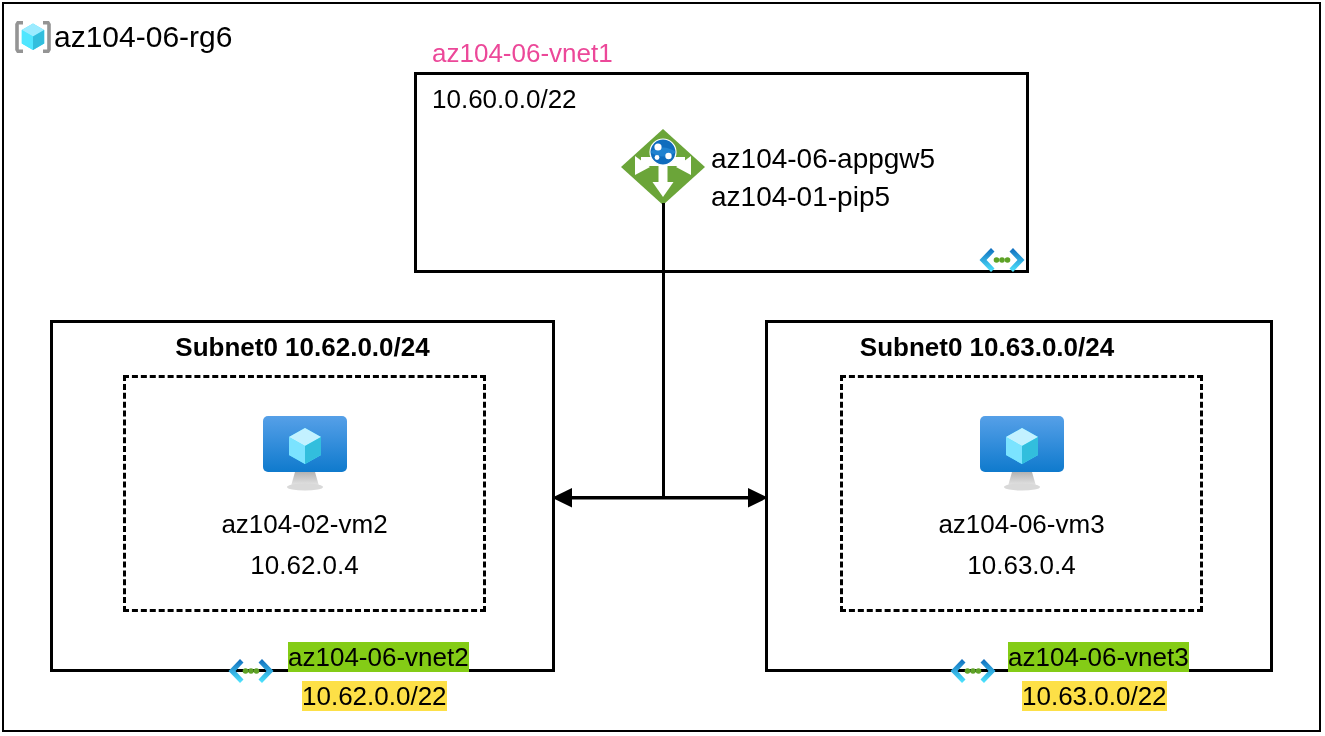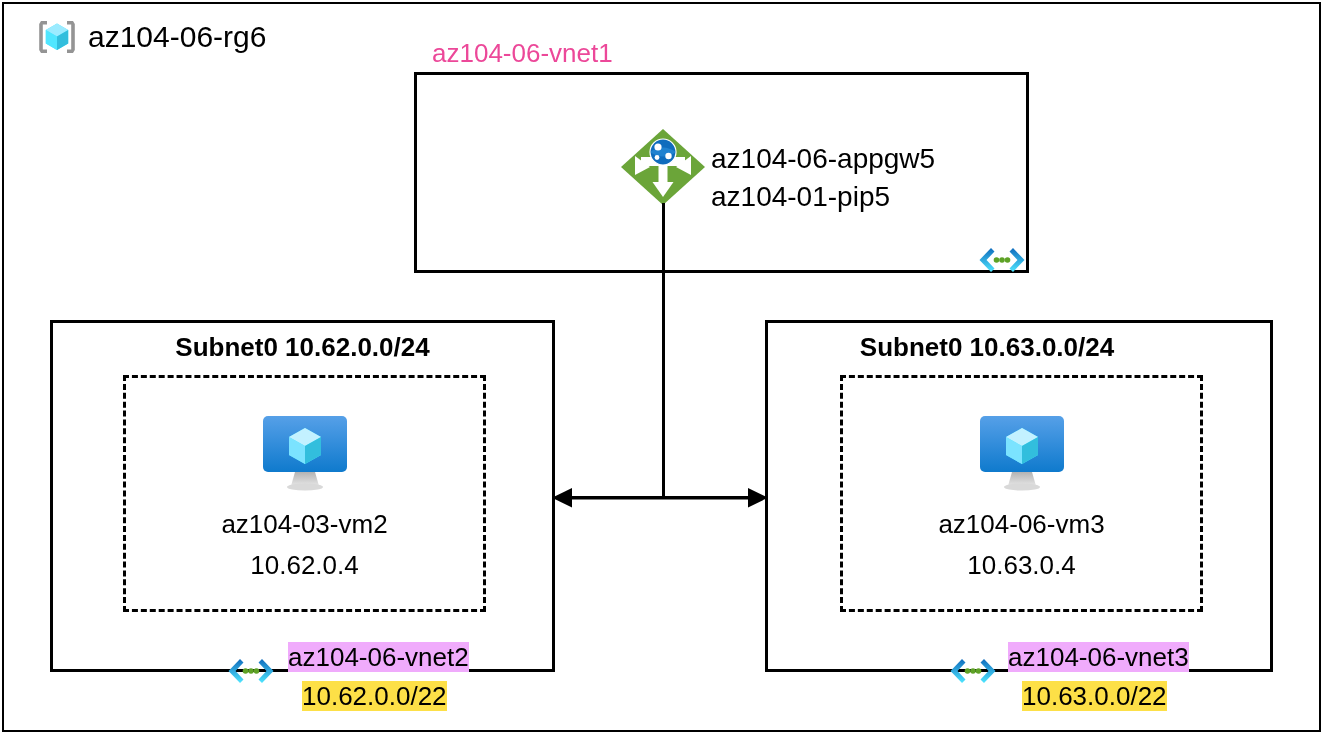--- a/index.html
+++ b/index.html
@@ -26,25 +26,24 @@
     left: 2px;
     top: 2px;
     width: 1319px;
     height: 730px;
     border: 2px solid #000000;
     box-sizing: border-box;
   }
   
   .rg-header {
     position: absolute;
-    left: 36px;
+    left: 12px;
     top: 18px;
     display: flex;
     align-items: center;
-    gap: 10px;
   }
   .rg-label {
     font-size: 30px;
     line-height: 34px;
     color: #000000;
     white-space: nowrap;
   }
 
   
   .box {
@@ -94,21 +93,21 @@
     color: #000000;
   }
 
   
   .vnet-name {
     position: absolute;
     font-size: 26px;
     line-height: 30px;
     white-space: nowrap;
     color: #000000;
-    background: #f0abfc;
+    background: #84cc16;
   }
   .vnet-cidr {
     position: absolute;
     font-size: 26px;
     line-height: 30px;
     white-space: nowrap;
     color: #000000;
     background: #fde047;
   }
 
@@ -157,20 +156,21 @@
         <polygon points="21,18.5 21,32 9.8,25.5 9.8,12" fill="#50E6FF"></polygon>
       </svg>
     </span>
     <span class="rg-label">az104-06-rg6</span>
   </div>
 
   <div class="box" style="left:414px; top:72px; width:615px; height:201px;"></div>
 
   <div class="box-title" style="left:432px; top:38px;">az104-06-vnet1</div>
 
+  <div class="cidr-inline" style="left:432px; top:84px;">10.60.0.0/22</div>
 
   <span class="icon-wrap" style="left:976px; top:246px; width:52px; height:28px;">
     <svg width="52" height="28" viewBox="0 0 52 28" xmlns="http://www.w3.org/2000/svg">
       <defs>
         <linearGradient id="pg1" x1="0" y1="0" x2="0" y2="1">
           <stop offset="0%" stop-color="#0F6CBD"></stop>
           <stop offset="100%" stop-color="#50E6FF"></stop>
         </linearGradient>
       </defs>
       <path d="M15 2 L18.5 5.5 L10.5 14 L18.5 22.5 L15 26 L3.5 14 Z" fill="url(#pg1)"></path>
@@ -232,21 +232,21 @@
       <path d="M36 58 L56 58 L60 72 L32 72 Z" fill="url(#stand2)"></path>
       <ellipse cx="46" cy="73" rx="18" ry="3.6" fill="#D9D9D9"></ellipse>
 
       <polygon points="46,14 62,23 62,41 46,50 30,41 30,23" fill="#50E6FF"></polygon>
       <polygon points="46,14 62,23 46,32 30,23" fill="#C3F1FF"></polygon>
       <polygon points="46,32 62,23 62,41 46,50" fill="#32BEDD"></polygon>
       <polygon points="46,32 46,50 30,41 30,23" fill="#7BE3FF"></polygon>
     </svg>
   </span>
 
-  <div class="vm-label" style="left:123px; top:507px; width:363px;">az104-03-vm2</div>
+  <div class="vm-label" style="left:123px; top:507px; width:363px;">az104-02-vm2</div>
   <div class="vm-label" style="left:123px; top:548px; width:363px;">10.62.0.4</div>
 
   <span class="icon-wrap" style="left:225px; top:657px; width:52px; height:28px;">
     <svg width="52" height="28" viewBox="0 0 52 28" xmlns="http://www.w3.org/2000/svg">
       <defs>
         <linearGradient id="pg2" x1="0" y1="0" x2="0" y2="1">
           <stop offset="0%" stop-color="#0F6CBD"></stop>
           <stop offset="100%" stop-color="#50E6FF"></stop>
         </linearGradient>
       </defs>

